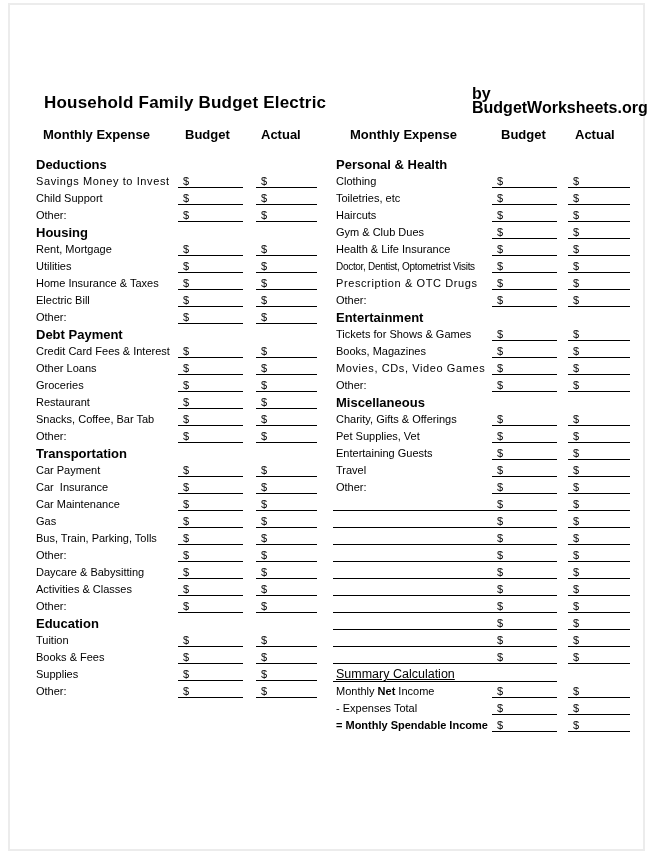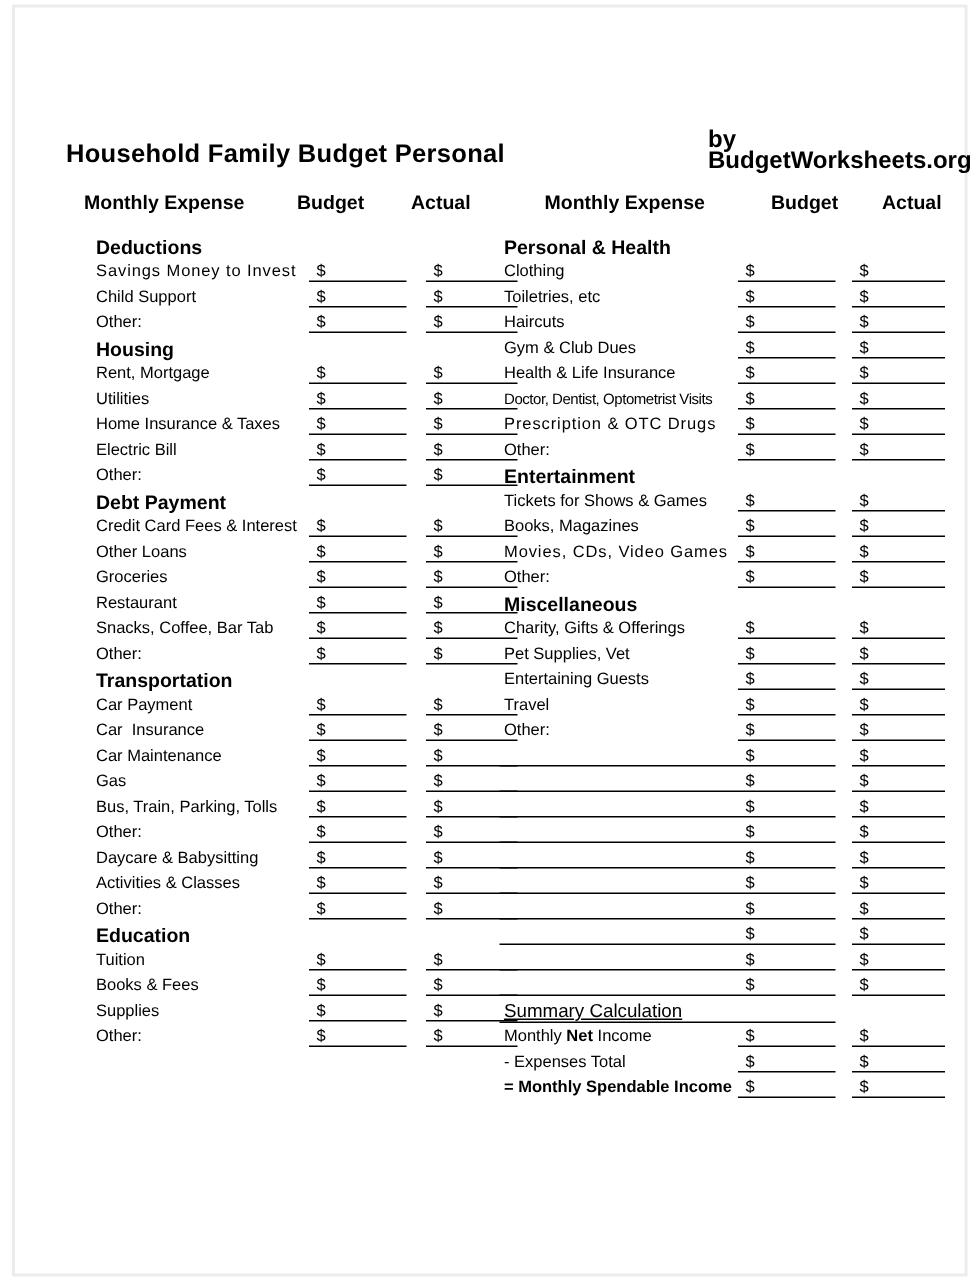--- a/index.html
+++ b/index.html
@@ -14,26 +14,26 @@
   }
   .title{
     position:absolute;left:44px;top:82px;
     font-size:17px;font-weight:bold;letter-spacing:0.2px;line-height:20px;
   }
   .byline{
     position:absolute;left:472px;top:87px;
     font-size:16px;font-weight:bold;line-height:14px;
   }
   .colheads{position:absolute;left:0;top:126px;width:653px;height:18px;}
-  .colheads span{position:absolute;top:0;font-weight:bold;font-size:13px;line-height:17px;white-space:nowrap;margin-left:13px;}
+  .colheads span{position:absolute;top:0;font-weight:bold;font-size:13px;line-height:17px;white-space:nowrap;}
   #h-me1{left:43px}  #h-b1{left:185px}  #h-a1{left:261px}
   #h-me2{left:350px} #h-b2{left:501px}  #h-a2{left:575px}
 
   .col{position:absolute;top:156px;}
-  #col-left{left:36px;width:281px;margin-left:28px;}
+  #col-left{left:36px;width:281px;}
   #col-right{left:333px;width:297px;}
 
   .row{position:relative;height:17px;}
   .lab{position:absolute;left:0;top:1px;font-size:11px;line-height:15px;white-space:pre;}
   .right .lab{left:3px;}
   .sec{position:absolute;left:0;top:0;font-size:13px;font-weight:bold;line-height:18px;white-space:pre;}
   .right .sec{left:3px;}
 
   .fld{position:absolute;top:0;height:14px;border-bottom:1px solid #000;}
   .cur{position:absolute;left:5px;top:2px;font-size:11px;line-height:12px;}
@@ -50,21 +50,21 @@
   .sumtitle{position:absolute;left:3px;top:0;font-size:12.5px;line-height:16px;white-space:pre;text-decoration:underline;}
   .sumline{position:absolute;left:0;top:15px;width:224px;border-top:1px solid #000;}
   .sumlab{position:absolute;left:3px;top:1px;font-size:11px;line-height:15px;white-space:pre;}
   .sumlab .bold{font-weight:bold;}
 </style>
 </head>
 <body>
 
 <div class="sheet-border"></div>
 
-<h1 class="title">Household Family Budget Personal</h1>
+<h1 class="title">Household Family Budget Electric</h1>
 <div class="byline">by BudgetWorksheets.org</div>
 
 <div class="colheads">
   <span id="h-me1">Monthly Expense</span>
   <span id="h-b1">Budget</span>
   <span id="h-a1">Actual</span>
   <span id="h-me2">Monthly Expense</span>
   <span id="h-b2">Budget</span>
   <span id="h-a2">Actual</span>
 </div>

